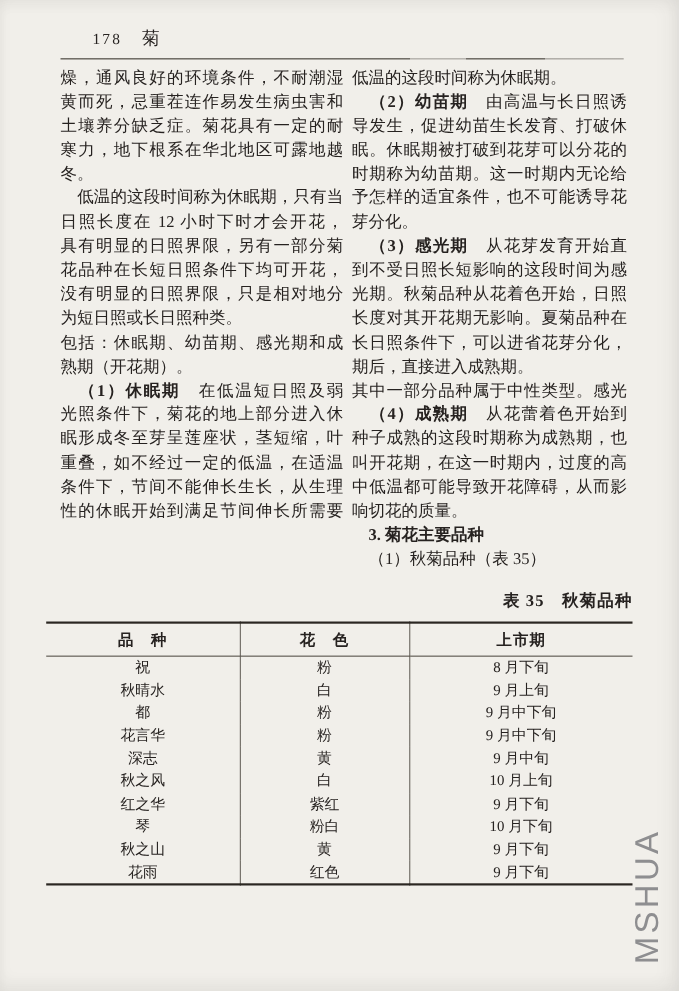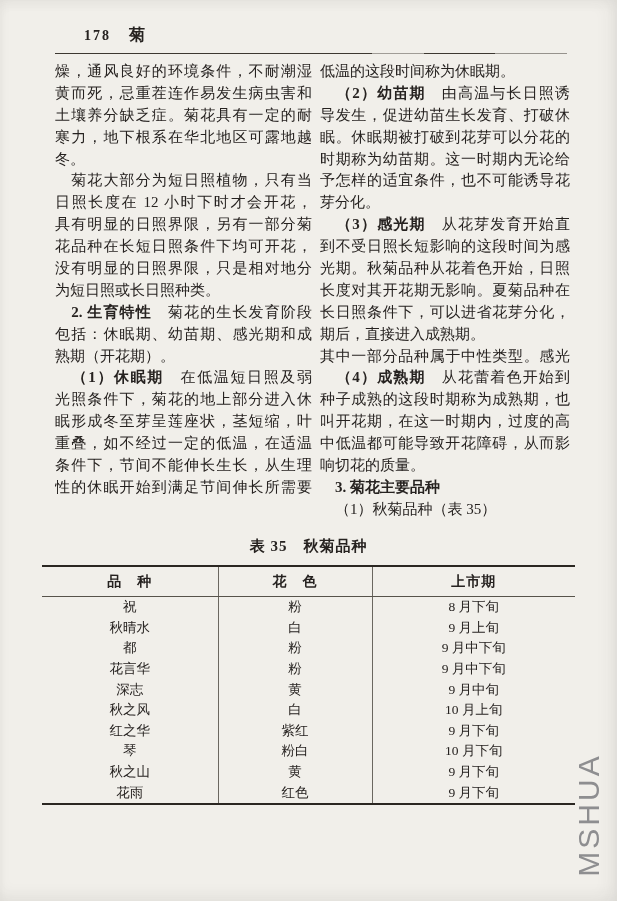--- a/index.html
+++ b/index.html
@@ -6,35 +6,35 @@
   body{
     width:617px;height:901px;position:relative;overflow:hidden;
     background:#f1efea;
     font-family:"Liberation Serif","DejaVu Serif",serif;
     color:#262220;
   }
   .paper-shade{
     position:absolute;inset:0;pointer-events:none;
     box-shadow:inset -8px 0 16px rgba(60,55,50,.05), inset 0 -8px 14px rgba(60,55,50,.04), inset 0 6px 10px rgba(60,55,50,.03);
   }
-  .header{position:absolute;left:84px;top:25px;font-size:15px;font-weight:bold;}
+  .header{position:absolute;left:84px;top:25px;font-size:15px;}
   .header .num{letter-spacing:2px;margin-right:18px;font-size:14px;}
   .header .chap{font-size:16px;}
   .rule{
     position:absolute;left:55px;top:53px;width:512px;height:1px;
     background:linear-gradient(to right,#3d3831 0 62%,rgba(61,56,49,.45) 62% 72%,#3d3831 72% 86%,rgba(61,56,49,.5) 86%);
   }
   .col{position:absolute;top:61px;font-size:15px;line-height:21.9px;}
   .col-left{left:55px;width:257px;}
   .col-right{left:320px;width:250px;}
   .line{height:21.9px;overflow:hidden;text-align:justify;}
   .line.fill{text-align-last:justify;}
   .line span.b{font-weight:bold;}
   .table-wrap{position:absolute;left:42px;top:537px;width:533px;}
-  .table-title{text-align:center;font-weight:bold;font-size:15px;margin-bottom:9px;letter-spacing:1px;}
+  .table-title{text-align:right;font-weight:bold;font-size:15px;margin-bottom:9px;letter-spacing:1px;}
   table{width:533px;border-collapse:collapse;table-layout:fixed;
         border-top:2px solid #2b2722;border-bottom:2px solid #2b2722;}
   col.c1{width:176px;} col.c2{width:154px;} col.c3{width:203px;}
   th{font-weight:bold;font-size:14px;height:27px;text-align:center;
      border-bottom:1px solid #57534b;letter-spacing:1px;}
   td{font-size:13.5px;height:20.6px;text-align:center;padding:0;}
   th:nth-child(1),td:nth-child(1){border-right:1px solid rgba(62,57,50,.75);}
   th:nth-child(2),td:nth-child(2){border-right:1px solid rgba(62,57,50,.75);}
   .watermark{
     position:absolute;left:509px;top:798px;width:160px;height:34px;
@@ -52,27 +52,26 @@
   <span class="num">178</span><span class="chap">菊</span>
 </div>
 <div class="rule"></div>
 
 <div class="col col-left">
     <div class="line fill"><span>燥，通风良好的环境条件，不耐潮湿</span></div>
     <div class="line fill"><span>黄而死，忌重茬连作易发生病虫害和</span></div>
     <div class="line fill"><span>土壤养分缺乏症。菊花具有一定的耐</span></div>
     <div class="line fill"><span>寒力，地下根系在华北地区可露地越</span></div>
     <div class="line"><span>冬。</span></div>
-    <div class="line fill"><span>　菊花大部分为短日照植物，只有当</span></div>
+    <div class="line fill"><span>　低温的这段时间称为休眠期，只有当</span></div>
     <div class="line fill"><span>日照长度在 12 小时下时才会开花，</span></div>
     <div class="line fill"><span>具有明显的日照界限，另有一部分菊</span></div>
     <div class="line fill"><span>花品种在长短日照条件下均可开花，</span></div>
     <div class="line fill"><span>没有明显的日照界限，只是相对地分</span></div>
     <div class="line"><span>为短日照或长日照种类。</span></div>
-    <div class="line fill"><span class="b">　2. 生育特性</span><span>　菊花的生长发育阶段</span></div>
     <div class="line fill"><span>包括：休眠期、幼苗期、感光期和成</span></div>
     <div class="line"><span>熟期（开花期）。</span></div>
     <div class="line fill"><span class="b">　（1）休眠期</span><span>　在低温短日照及弱</span></div>
     <div class="line fill"><span>光照条件下，菊花的地上部分进入休</span></div>
     <div class="line fill"><span>眠形成冬至芽呈莲座状，茎短缩，叶</span></div>
     <div class="line fill"><span>重叠，如不经过一定的低温，在适温</span></div>
     <div class="line fill"><span>条件下，节间不能伸长生长，从生理</span></div>
     <div class="line fill"><span>性的休眠开始到满足节间伸长所需要</span></div>
   </div>
 <div class="col col-right">

